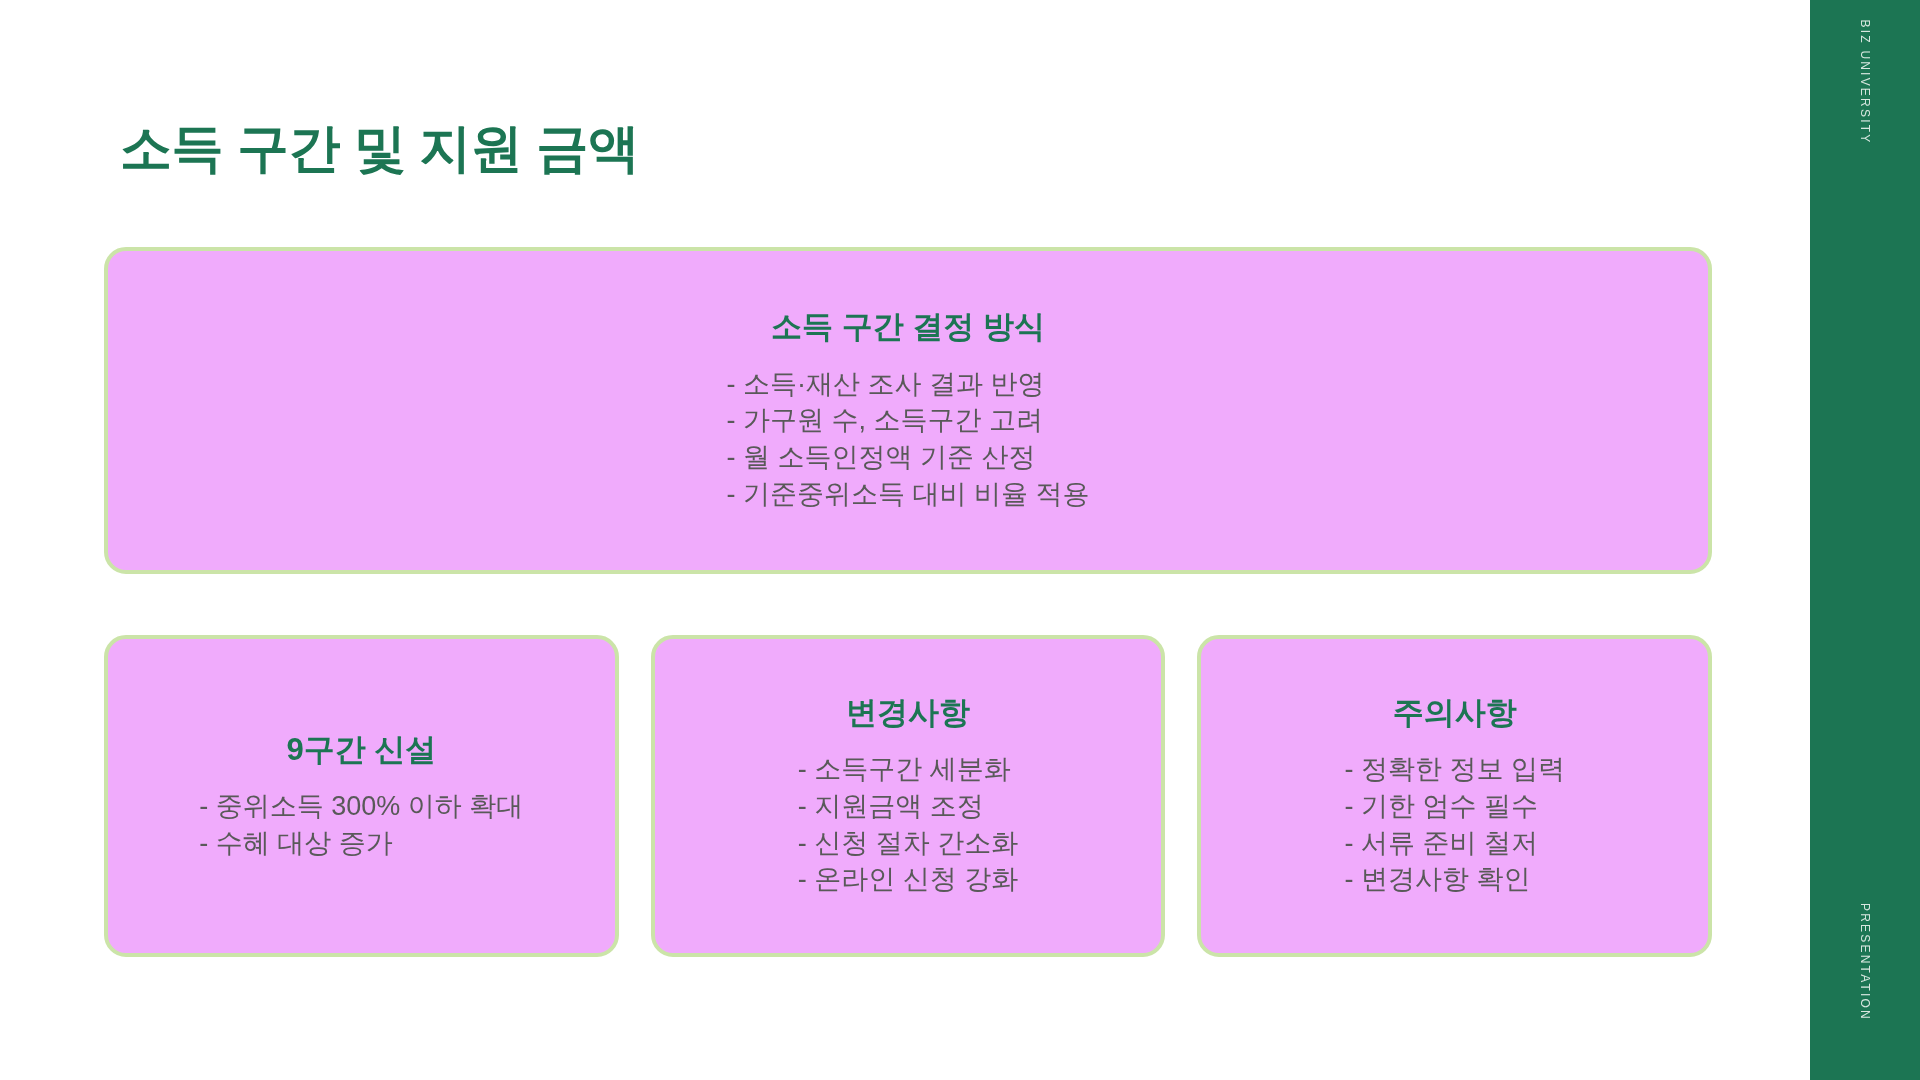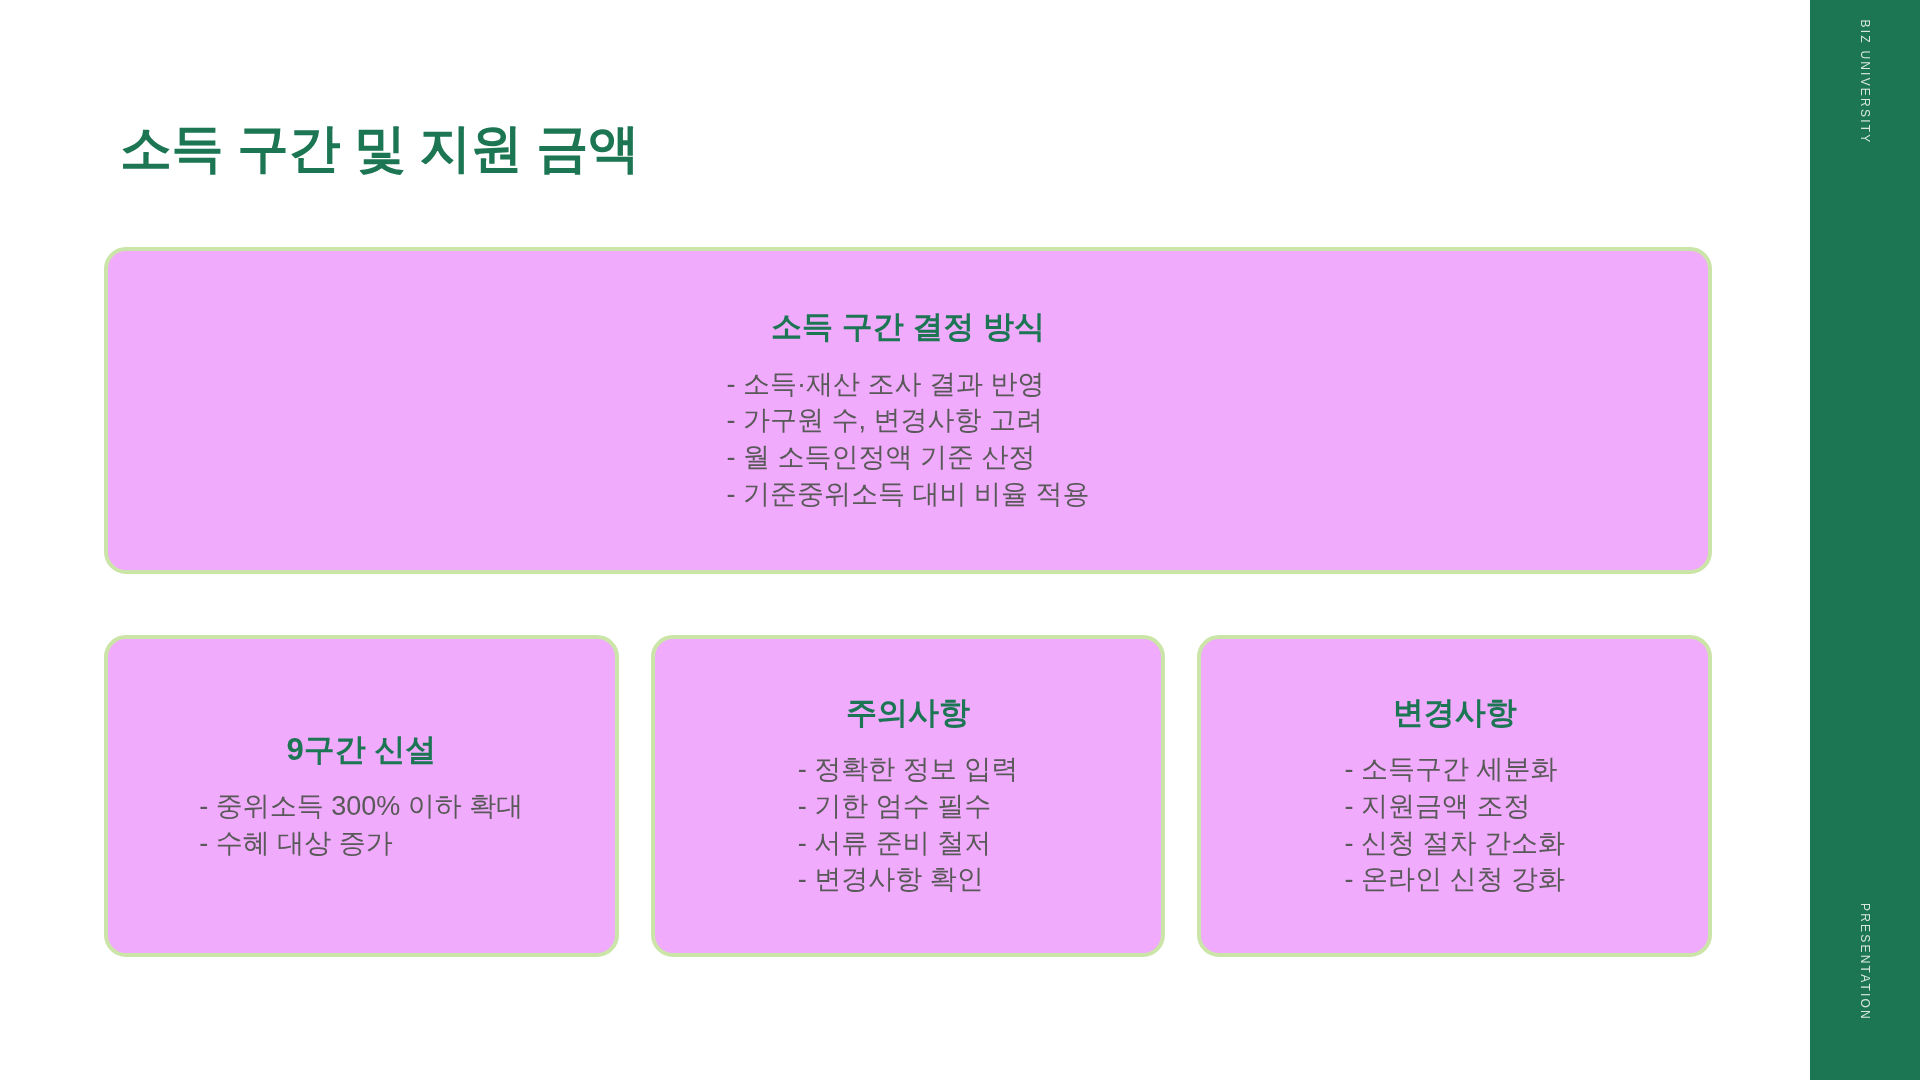--- a/index.html
+++ b/index.html
@@ -111,52 +111,52 @@
 </div>
 
 <h1 id="page-title">소득 구간 및 지원 금액</h1>
 
 <div id="card-grid-top">
 
   <div class="card">
     <div class="card-title">소득 구간 결정 방식</div>
     <div class="card-body">
       <div class="card-line">- 소득·재산 조사 결과 반영</div>
-      <div class="card-line">- 가구원 수, 변경사항 고려</div>
+      <div class="card-line">- 가구원 수, 소득구간 고려</div>
       <div class="card-line">- 월 소득인정액 기준 산정</div>
       <div class="card-line">- 기준중위소득 대비 비율 적용</div>
     </div>
   </div>
 
 
 </div>
 
 <div id="card-grid-bottom">
 
   <div class="card">
     <div class="card-title">9구간 신설</div>
     <div class="card-body">
       <div class="card-line wrap">- 중위소득 300% 이하 확대</div>
       <div class="card-line">- 수혜 대상 증가</div>
     </div>
   </div>
 
   <div class="card">
+    <div class="card-title">변경사항</div>
+    <div class="card-body">
+      <div class="card-line">- 소득구간 세분화</div>
+      <div class="card-line">- 지원금액 조정</div>
+      <div class="card-line">- 신청 절차 간소화</div>
+      <div class="card-line">- 온라인 신청 강화</div>
+    </div>
+  </div>
+
+  <div class="card">
     <div class="card-title">주의사항</div>
     <div class="card-body">
       <div class="card-line">- 정확한 정보 입력</div>
       <div class="card-line">- 기한 엄수 필수</div>
       <div class="card-line">- 서류 준비 철저</div>
       <div class="card-line">- 변경사항 확인</div>
     </div>
   </div>
 
-  <div class="card">
-    <div class="card-title">변경사항</div>
-    <div class="card-body">
-      <div class="card-line">- 소득구간 세분화</div>
-      <div class="card-line">- 지원금액 조정</div>
-      <div class="card-line">- 신청 절차 간소화</div>
-      <div class="card-line">- 온라인 신청 강화</div>
-    </div>
-  </div>
-
 </div>
 
 </body></html>

